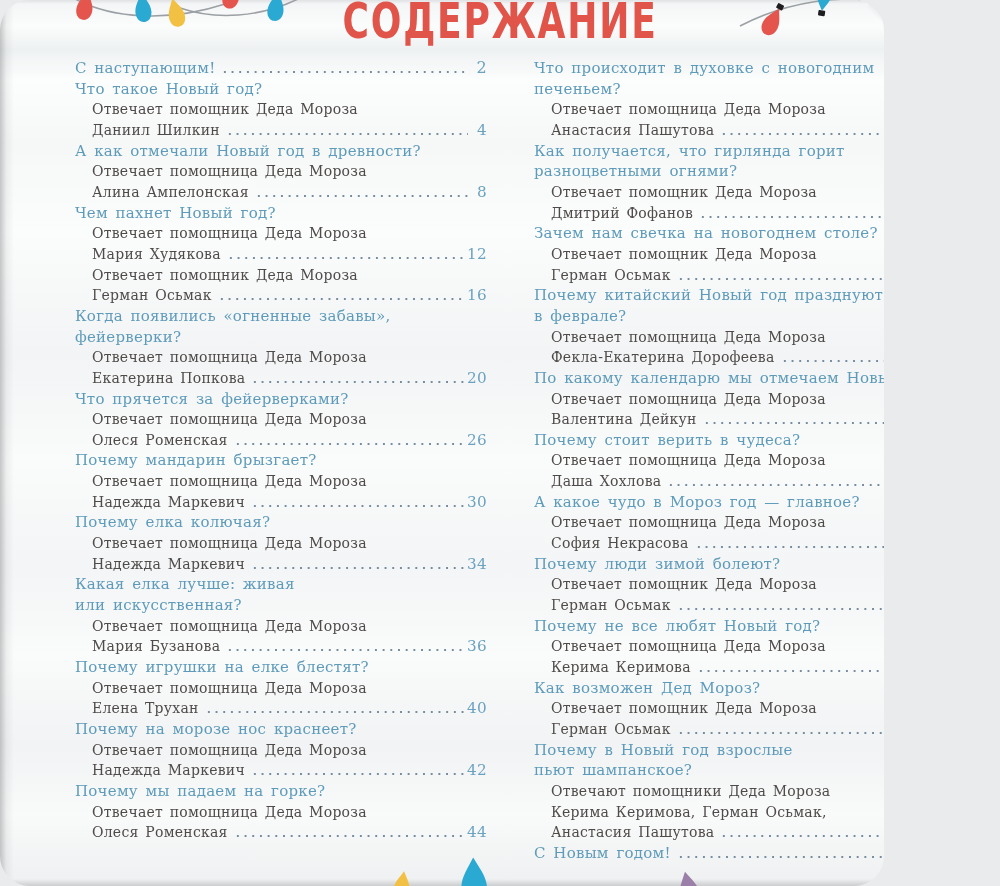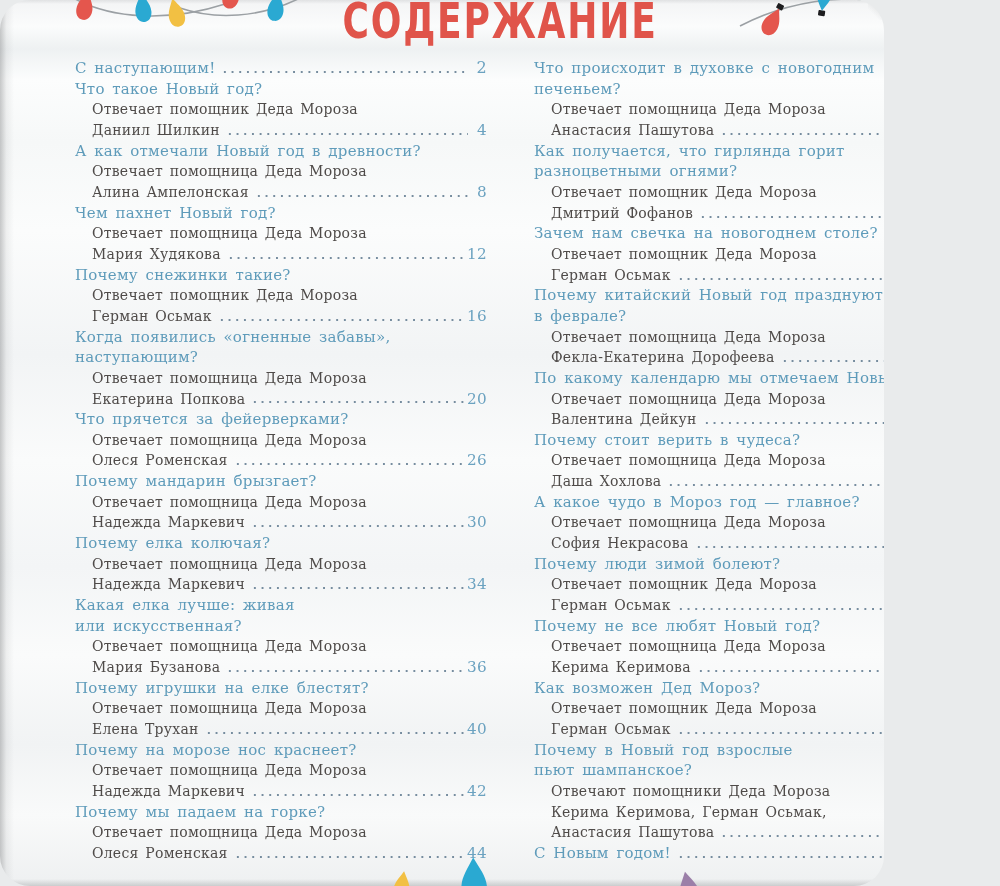--- a/index.html
+++ b/index.html
@@ -167,36 +167,33 @@
         <div class="row sub">
           <span class="t">Отвечает помощница Деда Мороза</span>
         </div>
         <div class="row sub">
           <span class="t">Мария Худякова</span>
           <span class="dots"></span>
           <span class="pg">12</span>
         </div>
       </div>
       <div>
-        <div class="row head">
-          <span class="t">Почему снежинки такие?</span>
-        </div>
         <div class="row sub">
           <span class="t">Отвечает помощник Деда Мороза</span>
         </div>
         <div class="row sub">
           <span class="t">Герман Осьмак</span>
           <span class="dots"></span>
           <span class="pg">16</span>
         </div>
       </div>
       <div>
         <div class="row head">
           <span class="t">Когда появились «огненные забавы»,
-наступающим?</span>
+фейерверки?</span>
         </div>
         <div class="row sub">
           <span class="t">Отвечает помощница Деда Мороза</span>
         </div>
         <div class="row sub">
           <span class="t">Екатерина Попкова</span>
           <span class="dots"></span>
           <span class="pg">20</span>
         </div>
       </div>

